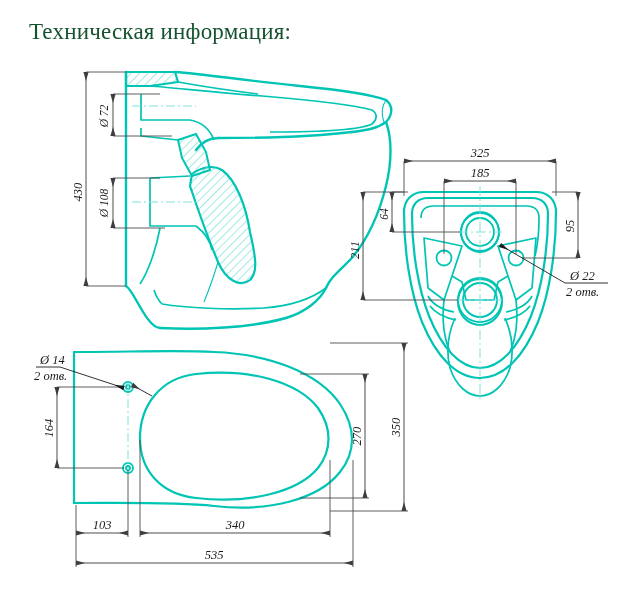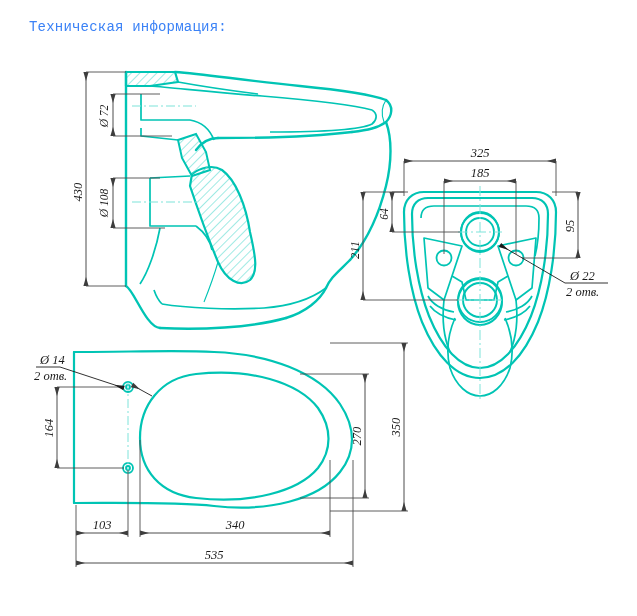--- a/index.html
+++ b/index.html
@@ -14,23 +14,23 @@
     position: relative;
     width: 637px;
     height: 616px;
     background: #ffffff;
     overflow: hidden;
   }
   #page-title {
     position: absolute;
     left: 29px;
     top: 19px;
-    font-family: Liberation Mono, monospace;
-    font-size: 14px;
-    color: #3b82f6;
+    font-family: Liberation Serif, serif;
+    font-size: 23px;
+    color: #14532d;
     letter-spacing: 0.2px;
     white-space: nowrap;
   }
   #drawing-svg {
     position: absolute;
     left: 0;
     top: 0;
   }
   .dim-text {
     font-family: "Liberation Serif", serif;

